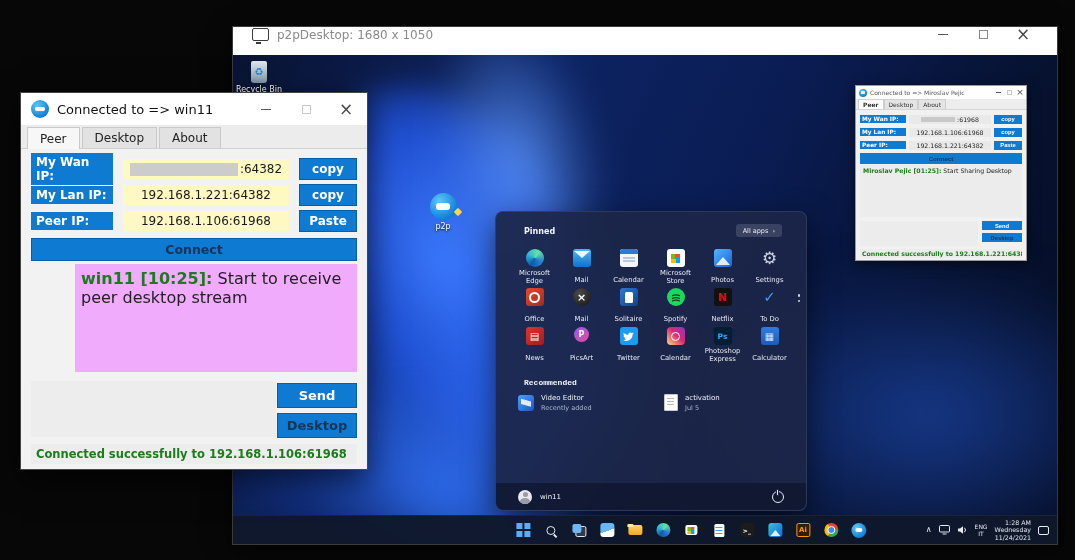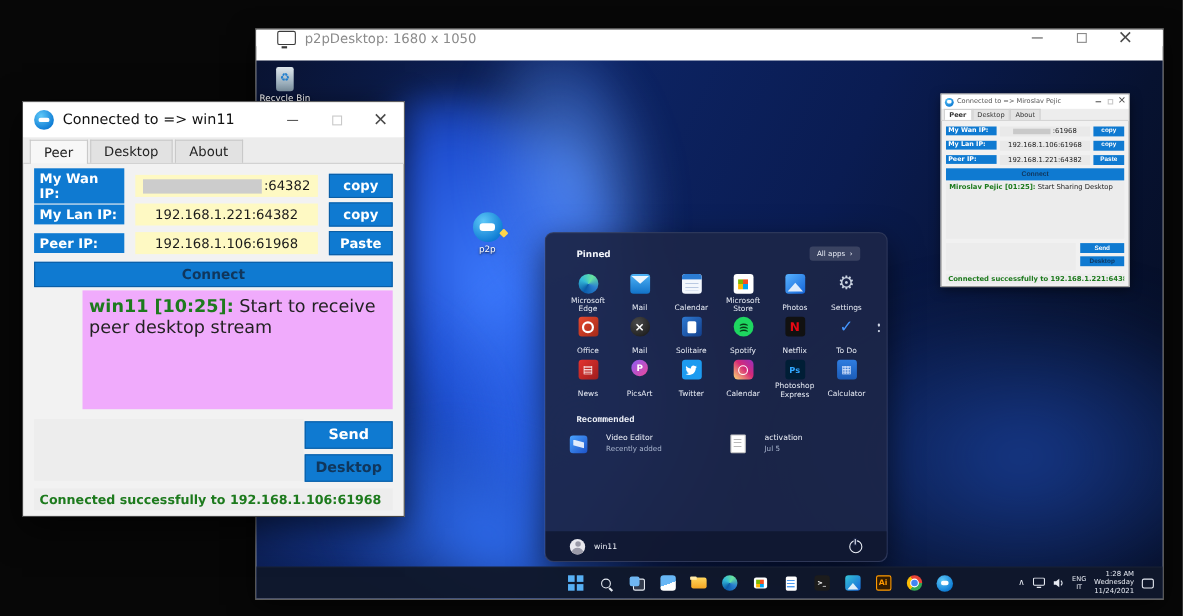--- a/index.html
+++ b/index.html
@@ -105,21 +105,21 @@
   .ic-picsart{background:linear-gradient(135deg,#8b5cf6,#ec4899);border-radius:50%;width:15px;height:15px;}
   .ic-picsart::after{content:"P";color:#fff;font-weight:bold;font-size:8px;}
   .ic-twitter{background:#1d9bf0;border-radius:3px;}
   .ic-instagram{background:linear-gradient(45deg,#feda75,#d62976 55%,#962fbf);border-radius:4px;}
   .ic-instagram::after{content:"";width:7px;height:7px;border:1.8px solid #fff;border-radius:50%;}
   .ic-psx{background:#001e36;border-radius:3px;}
   .ic-psx::after{content:"Ps";color:#31a8ff;font-size:7.5px;font-weight:bold;}
   .ic-calc{background:linear-gradient(180deg,#2f7de0,#1b5cb8);border-radius:3px;}
   .ic-calc::after{content:"▦";color:#dce8ff;font-size:10px;}
   .sm-rec-label{position:absolute;left:28px;top:166px;font-size:8px;font-weight:bold;color:#f2f5fb;font-family:Liberation Mono, monospace;}
-  .sm-rec-item{position:absolute;top:182px;width:140px;display:flex;gap:17px;align-items:flex-end;cursor:pointer;}
+  .sm-rec-item{position:absolute;top:182px;width:140px;display:flex;gap:7px;align-items:center;cursor:pointer;}
   .sm-rec-item .rn{font-size:7px;color:#f0f3fa;}
   .sm-rec-item .rs{font-size:6.5px;color:#aab6cf;margin-top:1.5px;}
   .ic-videoed{width:16px;height:16px;border-radius:3px;background:linear-gradient(135deg,#4aa3ff,#1d52c8);position:relative;flex:none;}
   .ic-videoed::after{content:"";position:absolute;inset:4px 3px;background:rgba(255,255,255,.85);clip-path:polygon(0 0,100% 35%,100% 100%,0 65%);}
   .ic-docfile{width:12px;height:15px;background:#fff;border:1px solid #c9c9c9;border-radius:1px;position:relative;flex:none;}
   .ic-docfile::after{content:"";position:absolute;top:3px;left:2px;width:7px;height:8px;background:repeating-linear-gradient(#b9b9b9 0 1px,transparent 1px 3px);}
   .sm-userbar{position:absolute;left:0;right:0;bottom:0;height:27px;background:rgba(9,14,32,.55);border-radius:0 0 8px 8px;display:flex;align-items:center;padding:0 22px;box-sizing:border-box;}
   .avatar{width:14px;height:14px;border-radius:50%;background:#e8e8ee;position:relative;overflow:hidden;margin-right:8px;cursor:pointer;}
   .avatar::before{content:"";position:absolute;top:2.5px;left:4.5px;width:5px;height:5px;border-radius:50%;background:#9a9aa8;}
   .avatar::after{content:"";position:absolute;top:8.5px;left:2px;width:10px;height:7px;border-radius:50%;background:#9a9aa8;}

